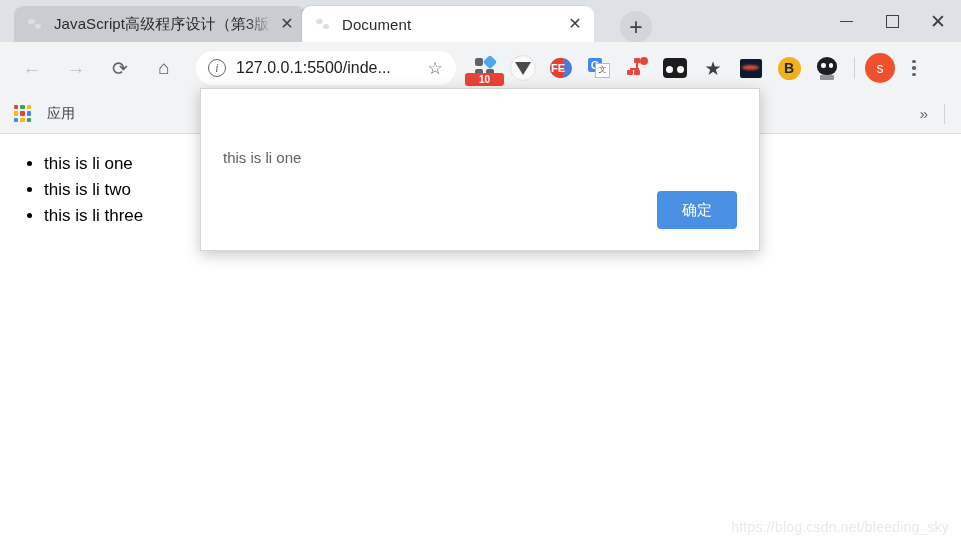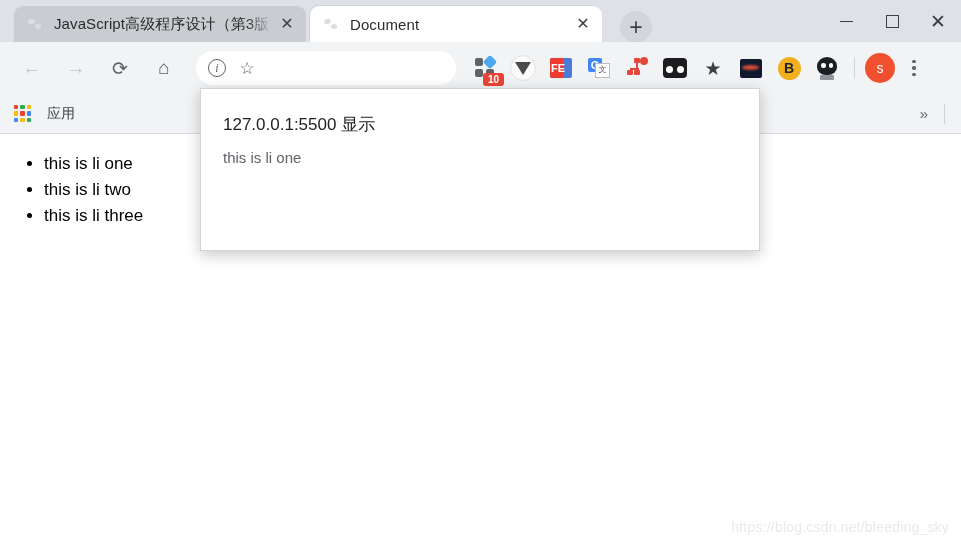--- a/index.html
+++ b/index.html
@@ -21,21 +21,21 @@
     position:absolute; top:6px; height:36px;
     border-radius:9px 9px 0 0;
     display:flex; align-items:center;
     padding:0 8px 0 12px;
   }
   .tab.inactive {
     left:14px; width:292px;
     background:#c9ccd1;
   }
   .tab.active {
-    left:310px; width:292px;
+    left:302px; width:292px;
     background:#ffffff;
     box-shadow: -1px -1px 0 rgba(0,0,0,.06);
   }
   .tab-favicon {
     width:18px; height:18px; flex:0 0 18px; margin-right:10px;
     position:relative;
   }
   .globe {
     width:17px;height:17px;border-radius:50%;
     background:#7b7f85;
@@ -121,29 +121,29 @@
   .ico-puzzle{ width:20px;height:20px; position:relative; }
   .ico-puzzle i{ position:absolute; background:#5f6368; display:block; }
   .ico-puzzle i:nth-child(1){ left:0; top:0; width:8px;height:8px; border-radius:2px;}
   .ico-puzzle i:nth-child(2){ left:0; top:11px; width:8px;height:8px; border-radius:2px;}
   .ico-puzzle i:nth-child(3){ left:11px; top:11px; width:8px;height:8px; border-radius:2px;}
   .ico-puzzle i:nth-child(4){ left:10px; top:-1px; width:10px;height:10px;
         background:#4aa8f0; transform:rotate(45deg); border-radius:2px;}
   .badge{
     position:absolute; right:-2px; bottom:-1px;
     background:#ea4335; color:#fff; font-size:10px; font-weight:bold;
-    border-radius:3px; padding:0 5px; line-height:13px; min-width:17px; text-align:center;
+    border-radius:3px; padding:0 14px; line-height:13px; min-width:17px; text-align:center;
   }
   .ico-vue{ width:26px;height:26px;border-radius:50%;background:#fafafa;
       display:flex;align-items:center;justify-content:center;
       border:1px solid #e2e2e2;}
   .ico-vue span{ display:block; width:0;height:0;
       border-left:8px solid transparent;border-right:8px solid transparent;
       border-top:13px solid #4b4b4b; }
-  .ico-fe{ width:22px;height:20px; background:#4b7bd6; border-radius:2px;
+  .ico-fe{ width:22px;height:20px; background:#4b7bd6; border-radius:10px;
       position:relative; overflow:hidden;}
   .ico-fe::before{content:""; position:absolute; left:0;top:0;width:13px;height:20px;background:#f03c2e;}
   .ico-fe b{ position:absolute; left:1px;top:2px; color:#fff; font-size:11px;
       font-weight:bold; line-height:16px;}
   .ico-gt{ width:22px;height:20px; position:relative; }
   .ico-gt::before{ content:"G"; position:absolute; left:0;top:0;
       width:14px;height:14px;background:#4285f4;color:#fff;
       font-size:11px;font-weight:bold;text-align:center;line-height:14px;border-radius:2px;}
   .ico-gt::after{ content:"文"; position:absolute; right:0;bottom:0;
       width:13px;height:13px;background:#fff;border:1px solid #bbb;
@@ -288,20 +288,21 @@
   </div>
 
   <div class="toolbar">
     <div class="navbtn first disabled">←</div>
     <div class="navbtn disabled">→</div>
     <div class="navbtn">⟳</div>
     <div class="navbtn">⌂</div>
 
     <div class="omnibox">
       <span class="omni-info">i</span>
+      <span class="omni-url">127.0.0.1:5500/inde...</span>
       <span class="omni-star">☆</span>
     </div>
 
     <div class="ext-area">
       <div class="ext">
         <span class="ico-puzzle">
             <i></i>
             <i></i>
             <i></i>
             <i></i>
@@ -388,17 +389,17 @@
   <div class="page">
     <ul>
       <li>this is li one</li>
       <li>this is li two</li>
       <li>this is li three</li>
     </ul>
     <div class="watermark">https://blog.csdn.net/bleeding_sky</div>
   </div>
 
   <div class="dialog">
-    <div class="dlg-title">127.0.0.1:5500 显示</div>
     <div class="dlg-msg">this is li one</div>
+    <button class="dlg-ok">确定</button>
   </div>
 
 </div>
 
 </body></html>

